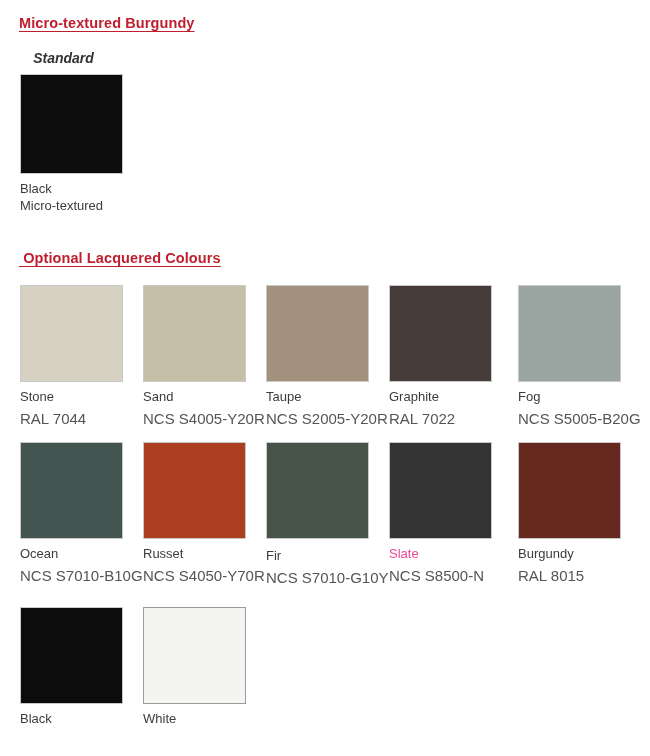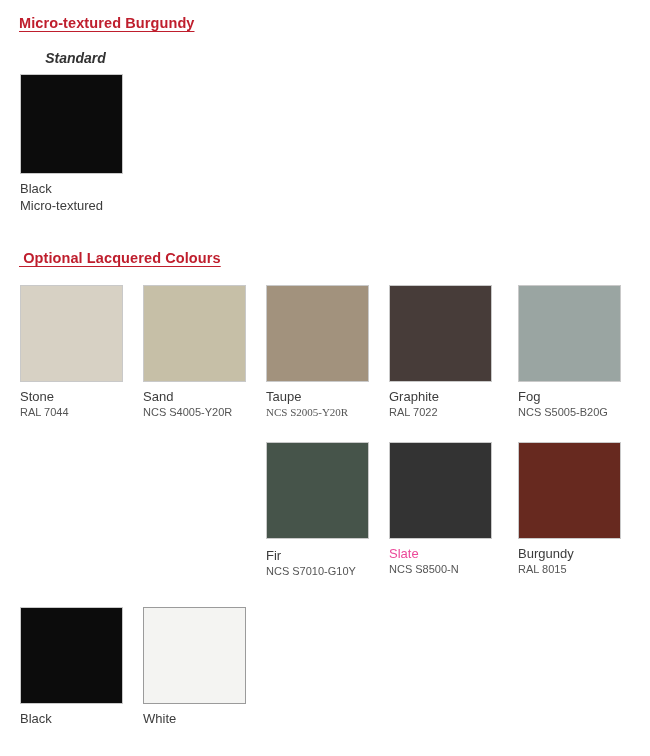--- a/index.html
+++ b/index.html
@@ -37,21 +37,21 @@
   #heading-micro { left: 19px; top: 15px; }
   #heading-lacquered { left: 19px; top: 250px; }
 
   
   .sub-label {
     position: absolute;
     font-size: 14px;
     font-style: italic;
     font-weight: bold;
     color: #333333;
-    left: 24px;
+    left: 12px;
     top: 50px;
     width: 103px;
     text-align: center;
   }
 
   
   .swatch-group {
     position: absolute;
     width: 108px;
   }
@@ -70,24 +70,25 @@
   }
 
   .swatch-name {
     font-size: 13px;
     color: #3c3c3c;
     line-height: 17px;
     margin-top: 6px;
     white-space: nowrap;
   }
   .swatch-code {
-    font-size: 11px;
+    font-size: 15px;
     color: #555555;
     line-height: 15px;
     white-space: nowrap;
+    margin-top: 6px;
   }
   .swatch-code:empty { display: none; }
 
   
   #group-micro-black { left: 20px; top: 74px; }
 
   
   .lac-r1 { top: 285px; }
   .lac-r2 { top: 442px; }
   .lac-r3 { top: 607px; }
@@ -122,36 +123,46 @@
 
   <div class="swatch-group lac-r1 lac-c2">
     <div class="swatch" style="background-color: rgb(198, 191, 167);"></div>
     <div class="swatch-name" style="color: rgb(60, 60, 60);">Sand</div>
     <div class="swatch-code" style="color: rgb(85, 85, 85);">NCS S4005-Y20R</div>
   </div>
 
   <div class="swatch-group lac-r1 lac-c3">
     <div class="swatch" style="background-color: rgb(162, 146, 125);"></div>
     <div class="swatch-name" style="color: rgb(60, 60, 60);">Taupe</div>
-    <div class="swatch-code" style="color: rgb(85, 85, 85); font-family: Liberation Serif, serif;">NCS S2005-Y20R</div>
+    <div class="swatch-code" style="color: rgb(85, 85, 85);">NCS S2005-Y20R</div>
   </div>
 
   <div class="swatch-group lac-r1 lac-c4">
     <div class="swatch" style="background-color: rgb(71, 60, 57);"></div>
     <div class="swatch-name" style="color: rgb(60, 60, 60);">Graphite</div>
     <div class="swatch-code" style="color: rgb(85, 85, 85);">RAL 7022</div>
   </div>
 
   <div class="swatch-group lac-r1 lac-c5">
     <div class="swatch" style="background-color: rgb(154, 165, 162);"></div>
     <div class="swatch-name" style="color: rgb(60, 60, 60);">Fog</div>
     <div class="swatch-code" style="color: rgb(85, 85, 85);">NCS S5005-B20G</div>
   </div>
 
+  <div class="swatch-group lac-r2 lac-c1">
+    <div class="swatch" style="background-color: rgb(68, 84, 81);"></div>
+    <div class="swatch-name" style="color: rgb(60, 60, 60);">Ocean</div>
+    <div class="swatch-code" style="color: rgb(85, 85, 85);">NCS S7010-B10G</div>
+  </div>
 
+  <div class="swatch-group lac-r2 lac-c2">
+    <div class="swatch" style="background-color: rgb(171, 63, 32);"></div>
+    <div class="swatch-name" style="color: rgb(60, 60, 60);">Russet</div>
+    <div class="swatch-code" style="color: rgb(85, 85, 85);">NCS S4050-Y70R</div>
+  </div>
 
   <div class="swatch-group lac-r2 lac-c3">
     <div class="swatch" style="background-color: rgb(70, 84, 74);"></div>
     <div class="swatch-name" style="color: rgb(60, 60, 60); margin-top: 8px;">Fir</div>
     <div class="swatch-code" style="color: rgb(85, 85, 85);">NCS S7010-G10Y</div>
   </div>
 
   <div class="swatch-group lac-r2 lac-c4">
     <div class="swatch" style="background-color: rgb(51, 51, 51);"></div>
     <div class="swatch-name" style="color: #ec4899;">Slate</div>

